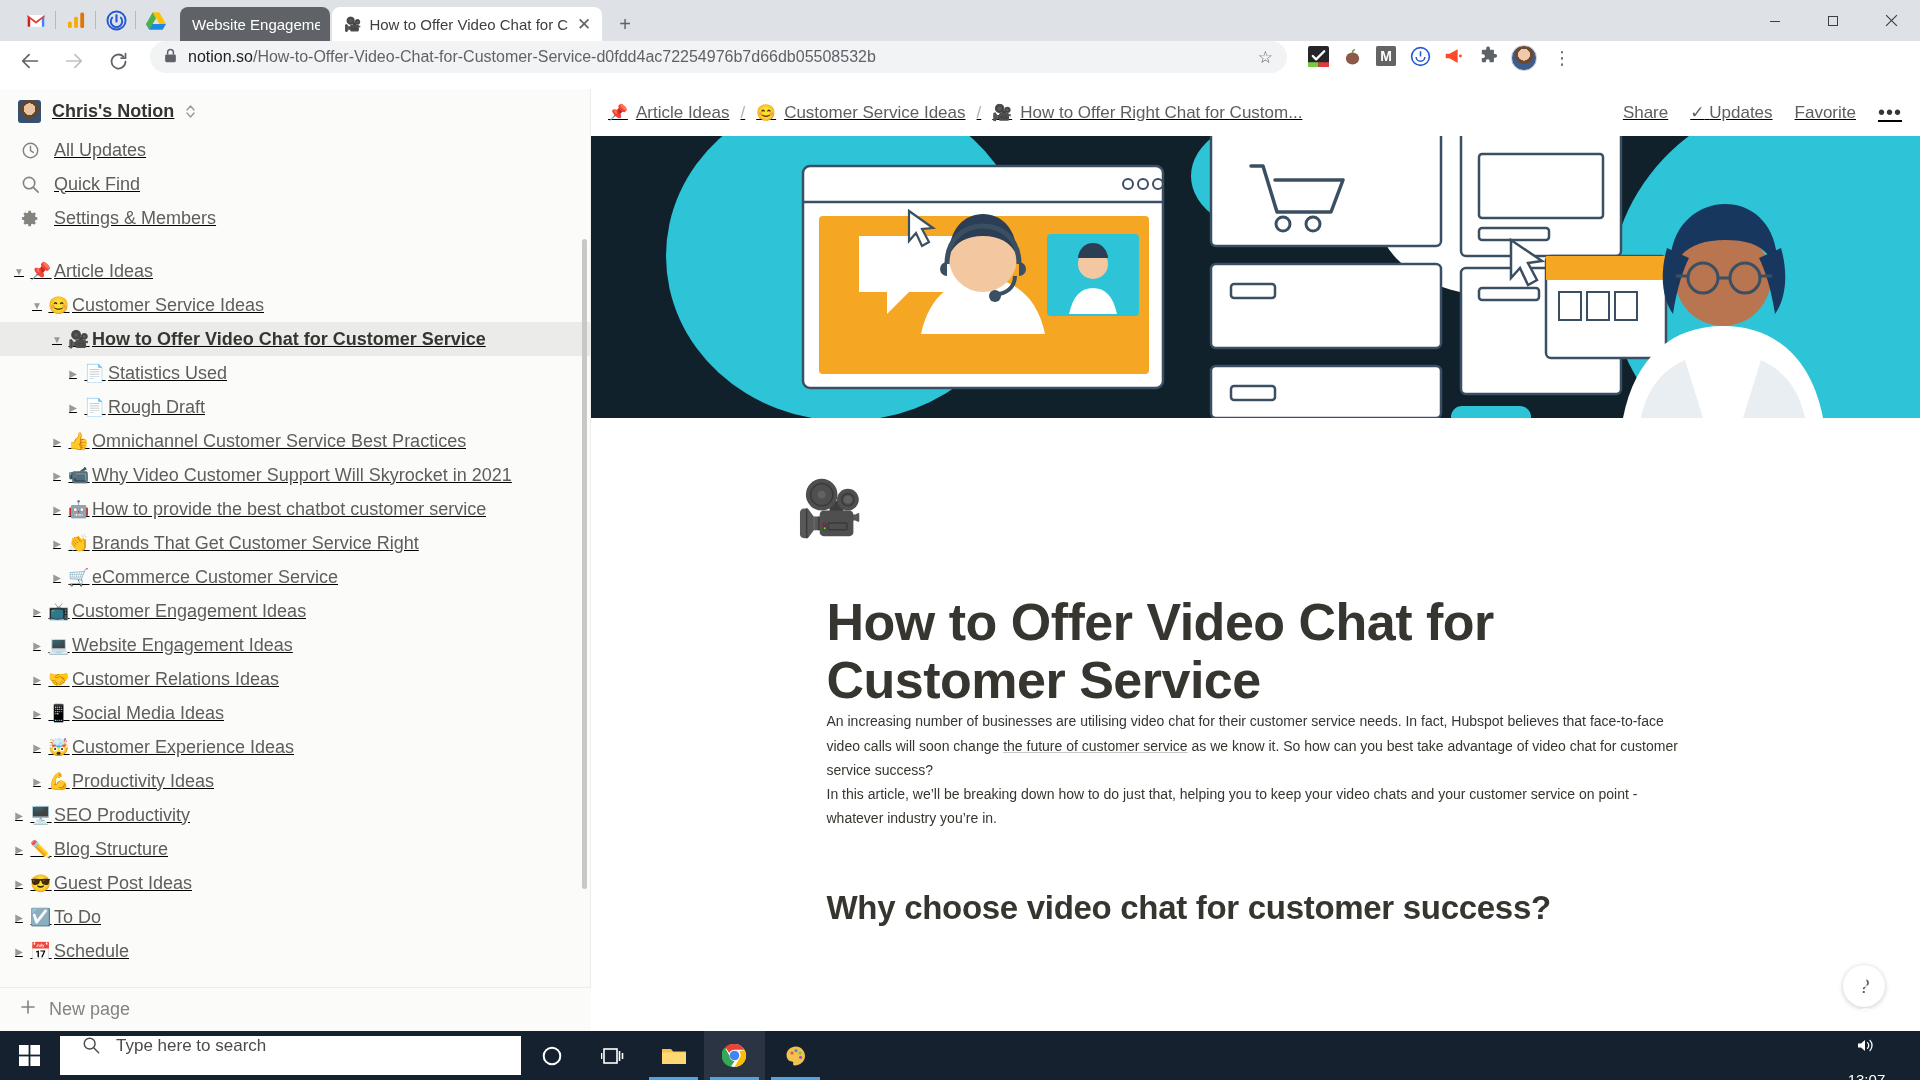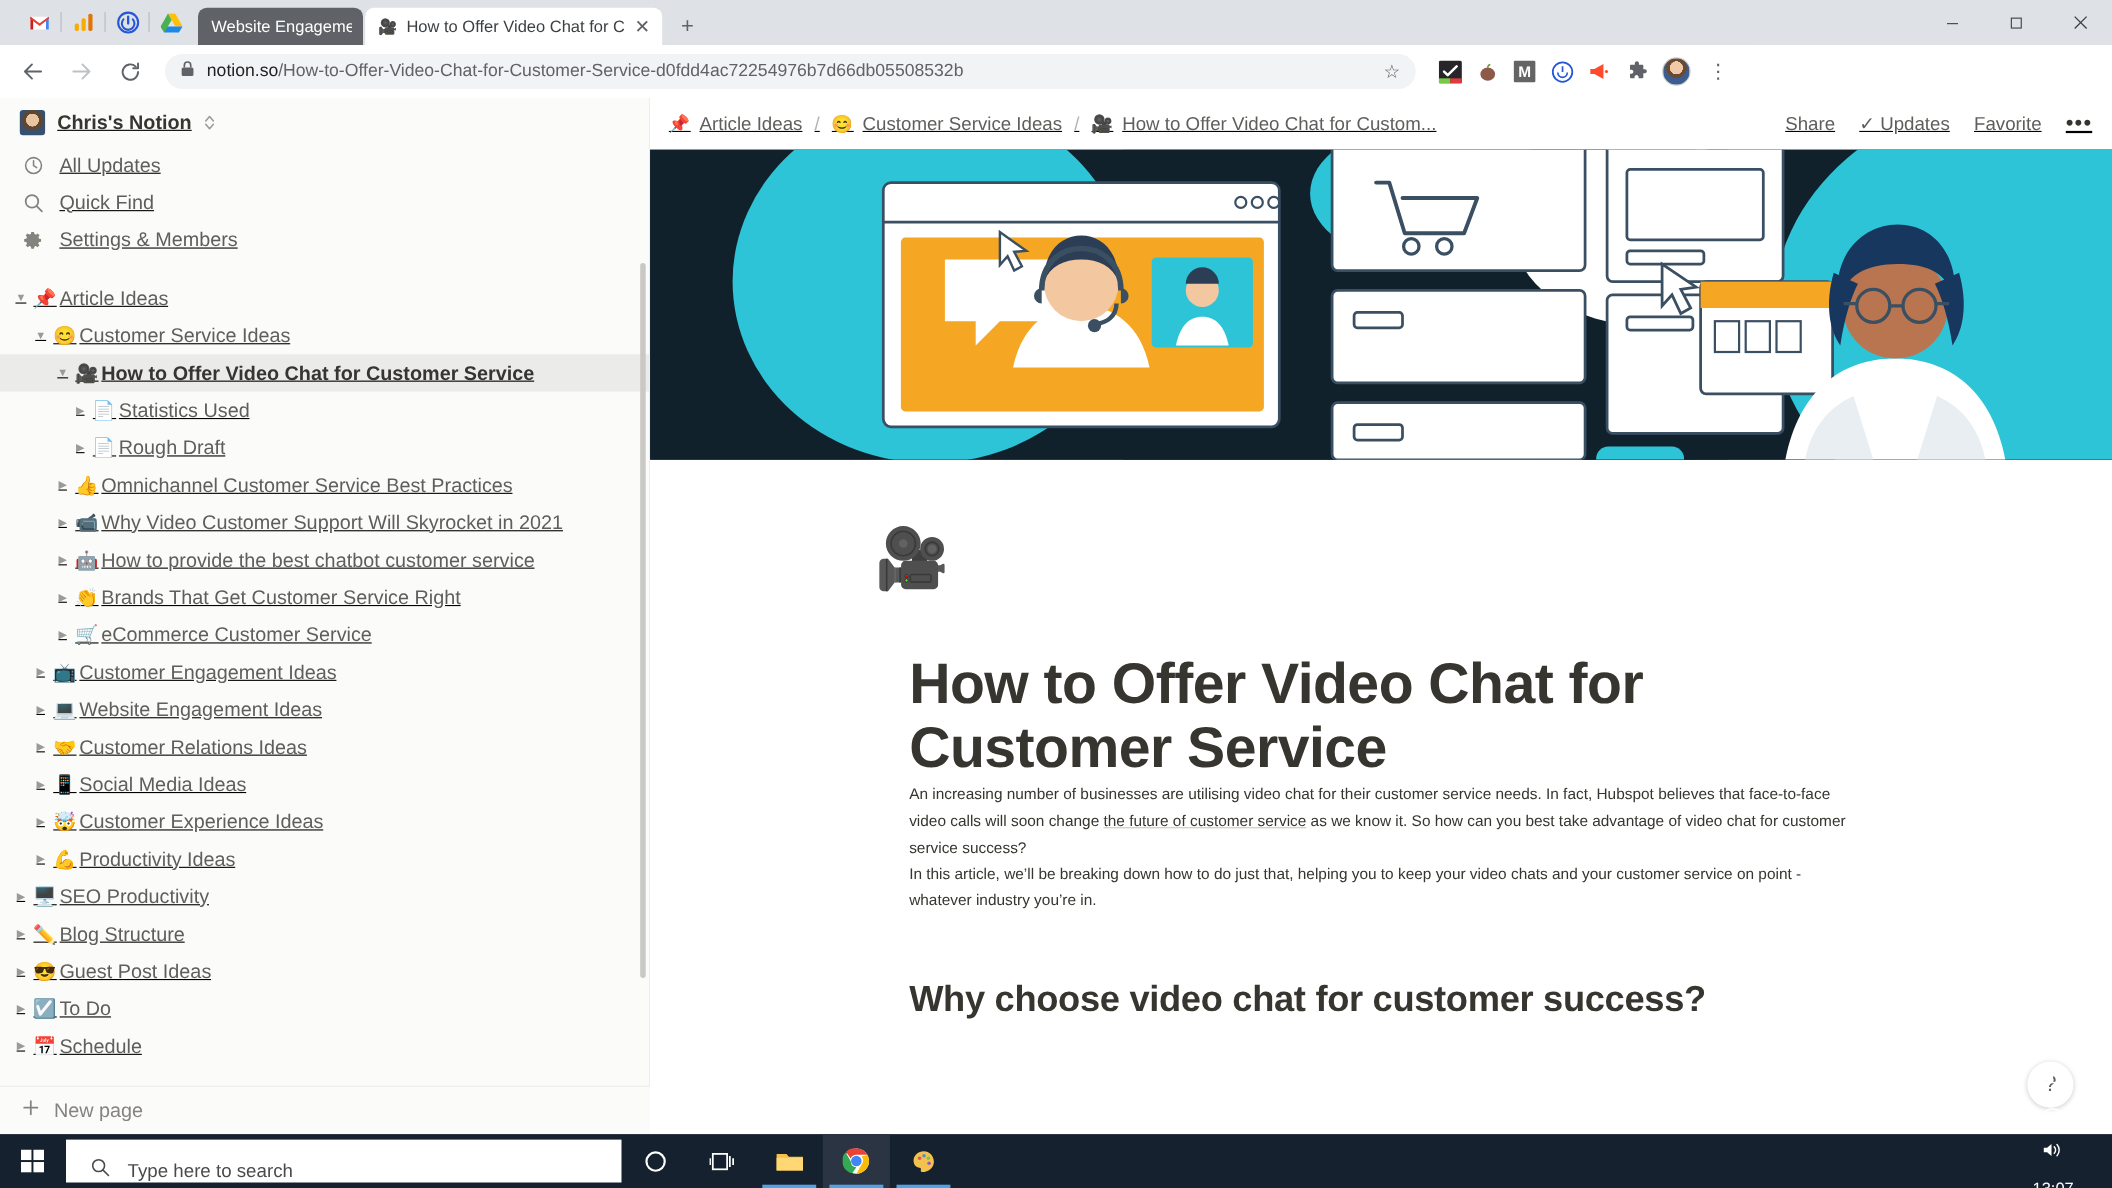--- a/index.html
+++ b/index.html
@@ -42,21 +42,21 @@
   .tab-close { font-size:17px; color:#5f6368; width:16px; text-align:center; line-height:1; }
   .newtab { width:34px; height:34px; display:flex; align-items:center; justify-content:center;
             font-size:20px; color:#5f6368; margin-left:6px; }
   .wincontrols { margin-left:auto; display:flex; height:41px; align-items:flex-start; }
   .wc { width:58px; height:41px; display:flex; align-items:center; justify-content:center; color:#3c4043; font-size:14px; }
   .wc svg{ display:block; }
 
   
   .toolbar {
     position:absolute; left:0; top:41px; width:1589px; height:48px;
-    background:#ffffff; display:flex; align-items:center; padding:0 10px; gap:4px;
+    background:#ffffff; display:flex; align-items:flex-start; padding:0 10px; gap:4px;
   }
   .navbtn { width:40px; height:40px; display:flex; align-items:center; justify-content:center; color:#5f6368; }
   .navbtn.disabled { color:#bdc1c6; }
   .omnibox {
     flex:1; height:32px; background:#f1f3f4; border-radius:16px;
     display:flex; align-items:center; padding:0 14px; margin:0 8px; gap:11px;
     font-size:16px; color:#5f6368; position:relative;
   }
   .omnibox .urltext { color:#202124; }
   .omnibox .urltext .dim { color:#5f6368; }
@@ -154,21 +154,21 @@
     font-size:20px; color:#5f5e5b;
   }
 
   
   .taskbar {
     position:absolute; left:0; top:1031px; width:1920px; height:49px;
     background:#15212e; display:flex; align-items:center;
   }
   .start { width:58px; height:49px; display:flex; align-items:center; justify-content:center; }
   .searchbox {
-    width:505px; height:39px; background:#ffffff; display:flex; align-items:flex-end; gap:16px;
+    width:461px; height:39px; background:#ffffff; display:flex; align-items:flex-start; gap:16px;
     padding-left:22px; font-size:17px; color:#4a4a4a; margin-left:2px;
   }
   .tb-item { width:61px; height:49px; display:flex; align-items:center; justify-content:center; position:relative; }
   .tb-item.open::after{ content:""; position:absolute; bottom:0; left:6px; right:6px; height:3px; background:#4fa3e3; }
   .tb-item.active { background:#2a3442; }
   .tray { margin-left:auto; display:flex; align-items:center; gap:14px; padding-right:10px; color:#ffffff;flex-direction:column; }
   .clock { font-size:15px; line-height:1.15; text-align:center; color:#ffffff; padding:0 6px; }
   .notif { position:relative; width:34px; height:49px; display:flex; align-items:center; justify-content:center; }
   .notif-badge {
     position:absolute; right:0px; bottom:8px; width:19px; height:19px; border-radius:50%;
@@ -492,21 +492,21 @@
           <span>Article Ideas</span>
         </div>
         <span class="sep">/</span>
         <div class="crumb">
           <span class="emo">😊</span>
           <span>Customer Service Ideas</span>
         </div>
         <span class="sep">/</span>
         <div class="crumb">
           <span class="emo">🎥</span>
-          <span>How to Offer Video Chat for Custom...</span>
+          <span>How to Offer Right Chat for Custom...</span>
         </div>
 
         <div class="right">
           <span>Share</span>
           <span><span>✓</span> <span>Updates</span></span>
           <span>Favorite</span>
           <span class="dots">•••</span>
         </div>
       </div>
 

